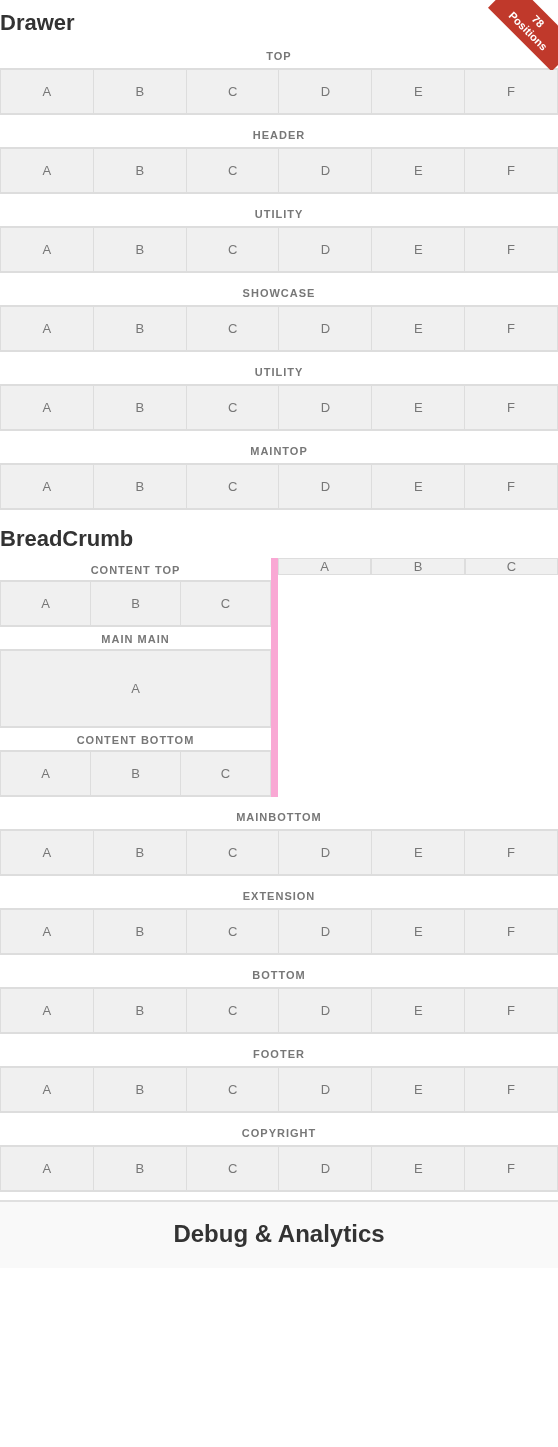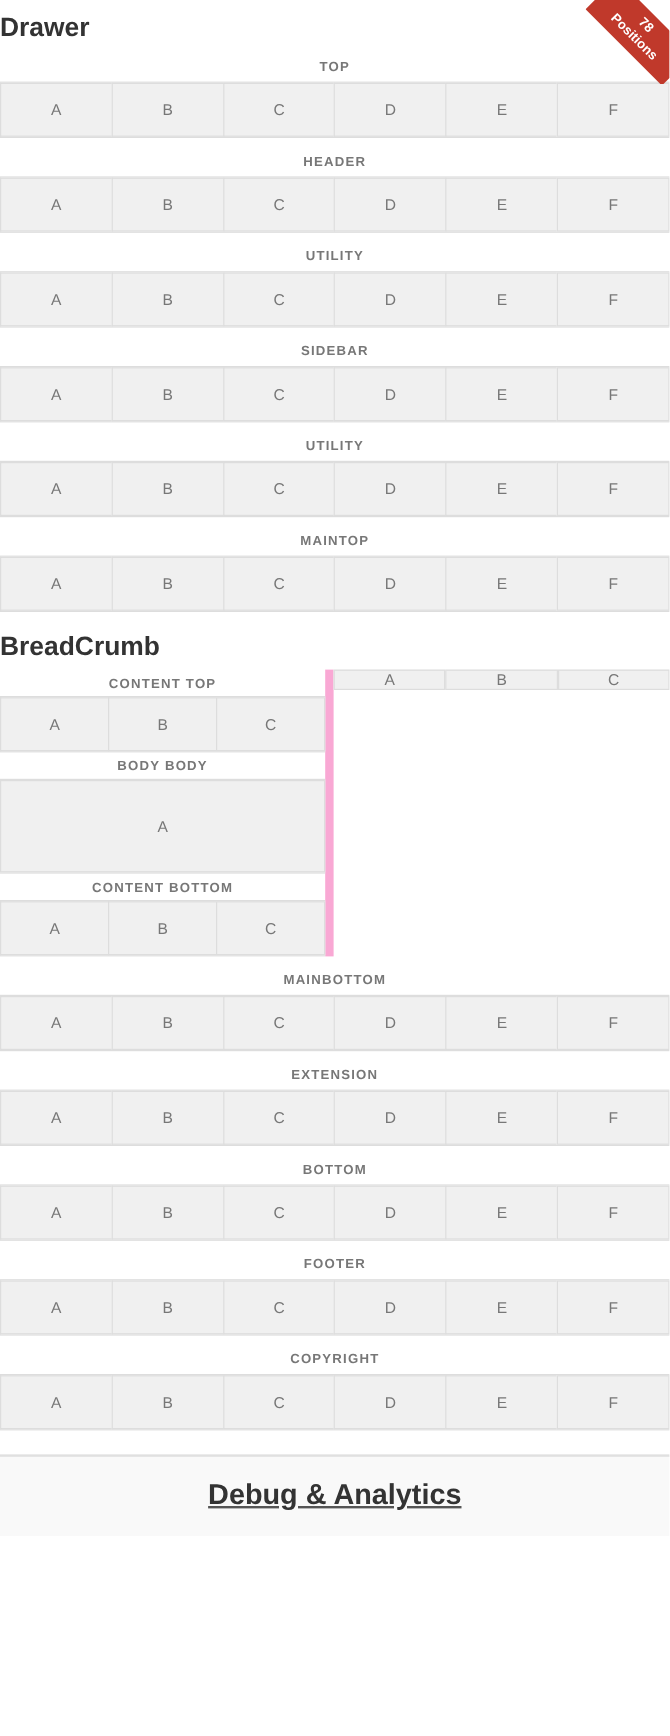--- a/index.html
+++ b/index.html
@@ -156,22 +156,21 @@
       display: flex;
       align-items: center;
       justify-content: center;
     }
 
     .debug-section {
       text-align: center;
       padding: 18px 10px 20px;
       background: #f9f9f9;
       border-top: 2px solid #e0e0e0;
-      margin-top: 20px;
-      text-decoration: underline;
+      margin-top: 8px;
     }
     .debug-title {
       font-size: 24px;
       font-weight: bold;
       color: #333;
     }
   </style>
 </head>
 <body>
 
@@ -207,21 +206,21 @@
       </div>
       <div class="section-subtitle">UTILITY</div>
       <div class="cell-row">
         <div class="cell">A</div>
         <div class="cell">B</div>
         <div class="cell">C</div>
         <div class="cell">D</div>
         <div class="cell">E</div>
         <div class="cell">F</div>
       </div>
-      <div class="section-subtitle">SIDEBAR</div>
+      <div class="section-subtitle">SHOWCASE</div>
       <div class="cell-row">
         <div class="cell">A</div>
         <div class="cell">B</div>
         <div class="cell">C</div>
         <div class="cell">D</div>
         <div class="cell">E</div>
         <div class="cell">F</div>
       </div>
       <div class="section-subtitle">UTILITY</div>
       <div class="cell-row">
@@ -249,21 +248,21 @@
     <div class="bc-columns">
 
       <div class="bc-left">
         <div class="bc-col-title">CONTENT TOP</div>
         <div class="bc-row" id="content-top-cells">
             <div class="bc-cell">A</div>
             <div class="bc-cell">B</div>
             <div class="bc-cell">C</div>
           </div>
 
-        <div class="bc-col-title">BODY BODY</div>
+        <div class="bc-col-title">MAIN MAIN</div>
         <div class="bc-mainbody-row">
           <div class="bc-mainbody-cell">A</div>
         </div>
 
         <div class="bc-col-title">CONTENT BOTTOM</div>
         <div class="bc-row" id="content-bottom-cells">
             <div class="bc-cell">A</div>
             <div class="bc-cell">B</div>
             <div class="bc-cell">C</div>
           </div>

